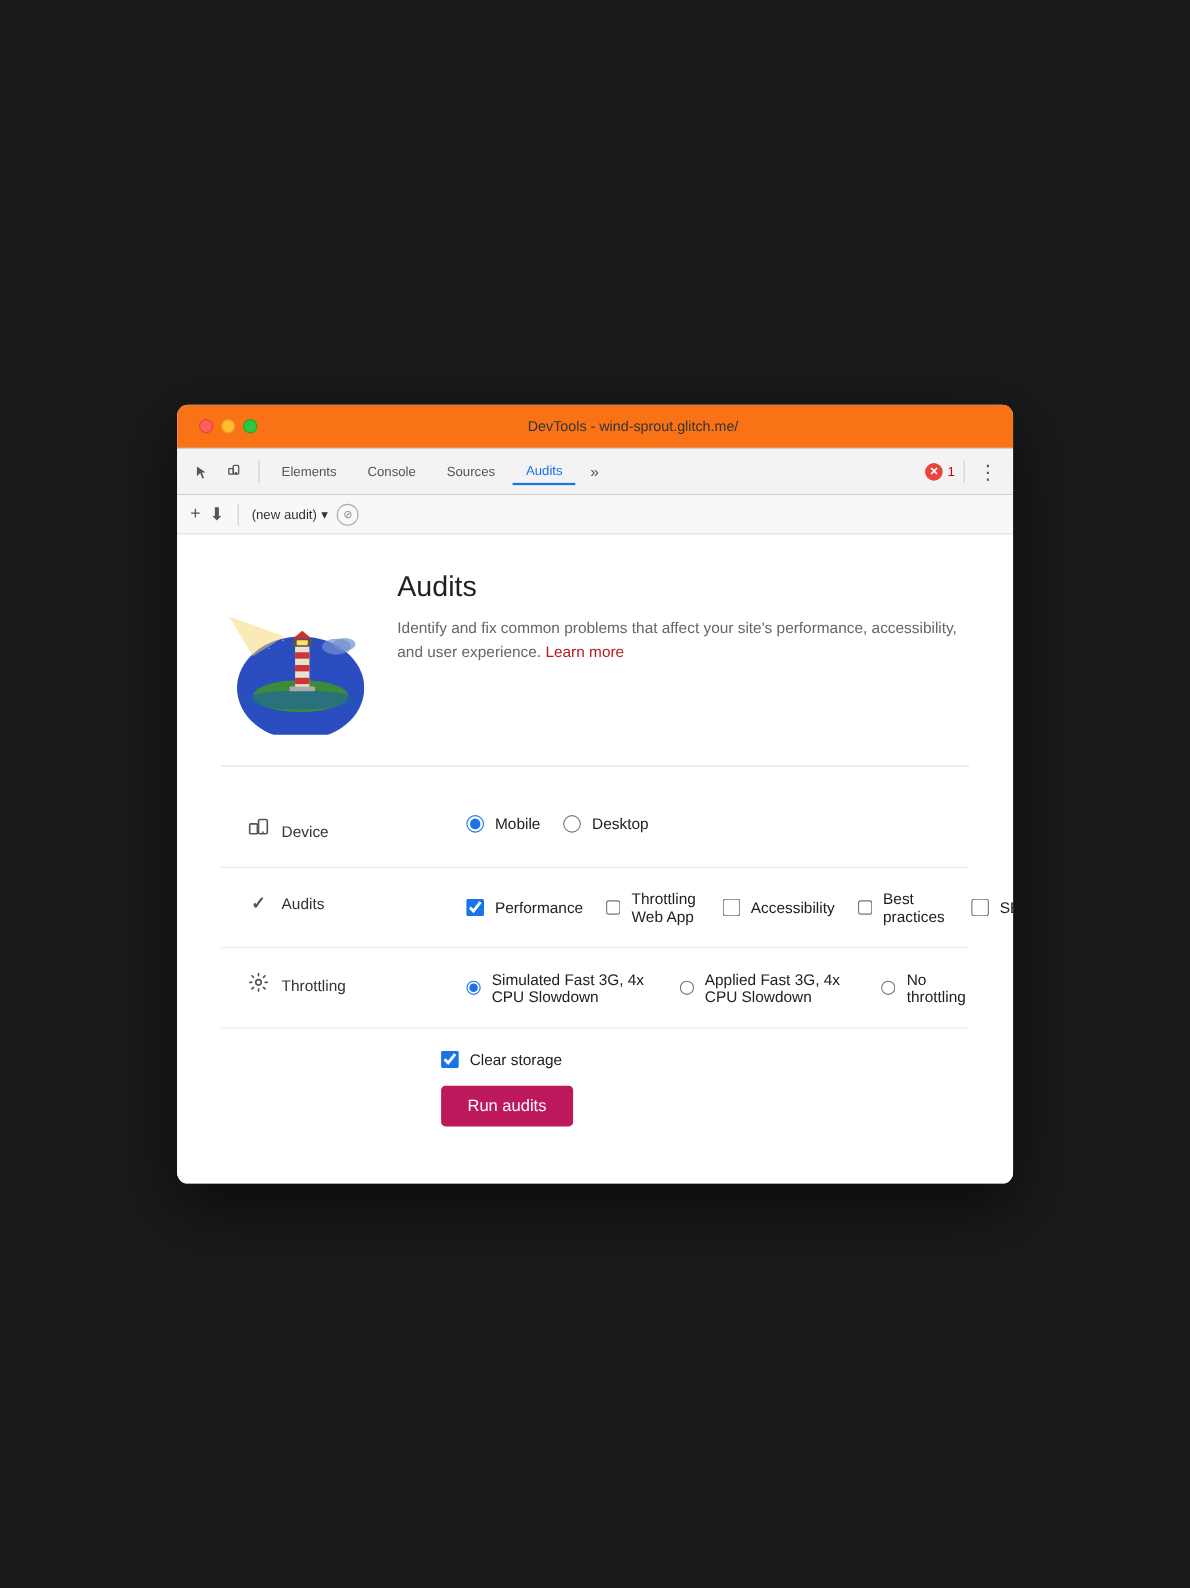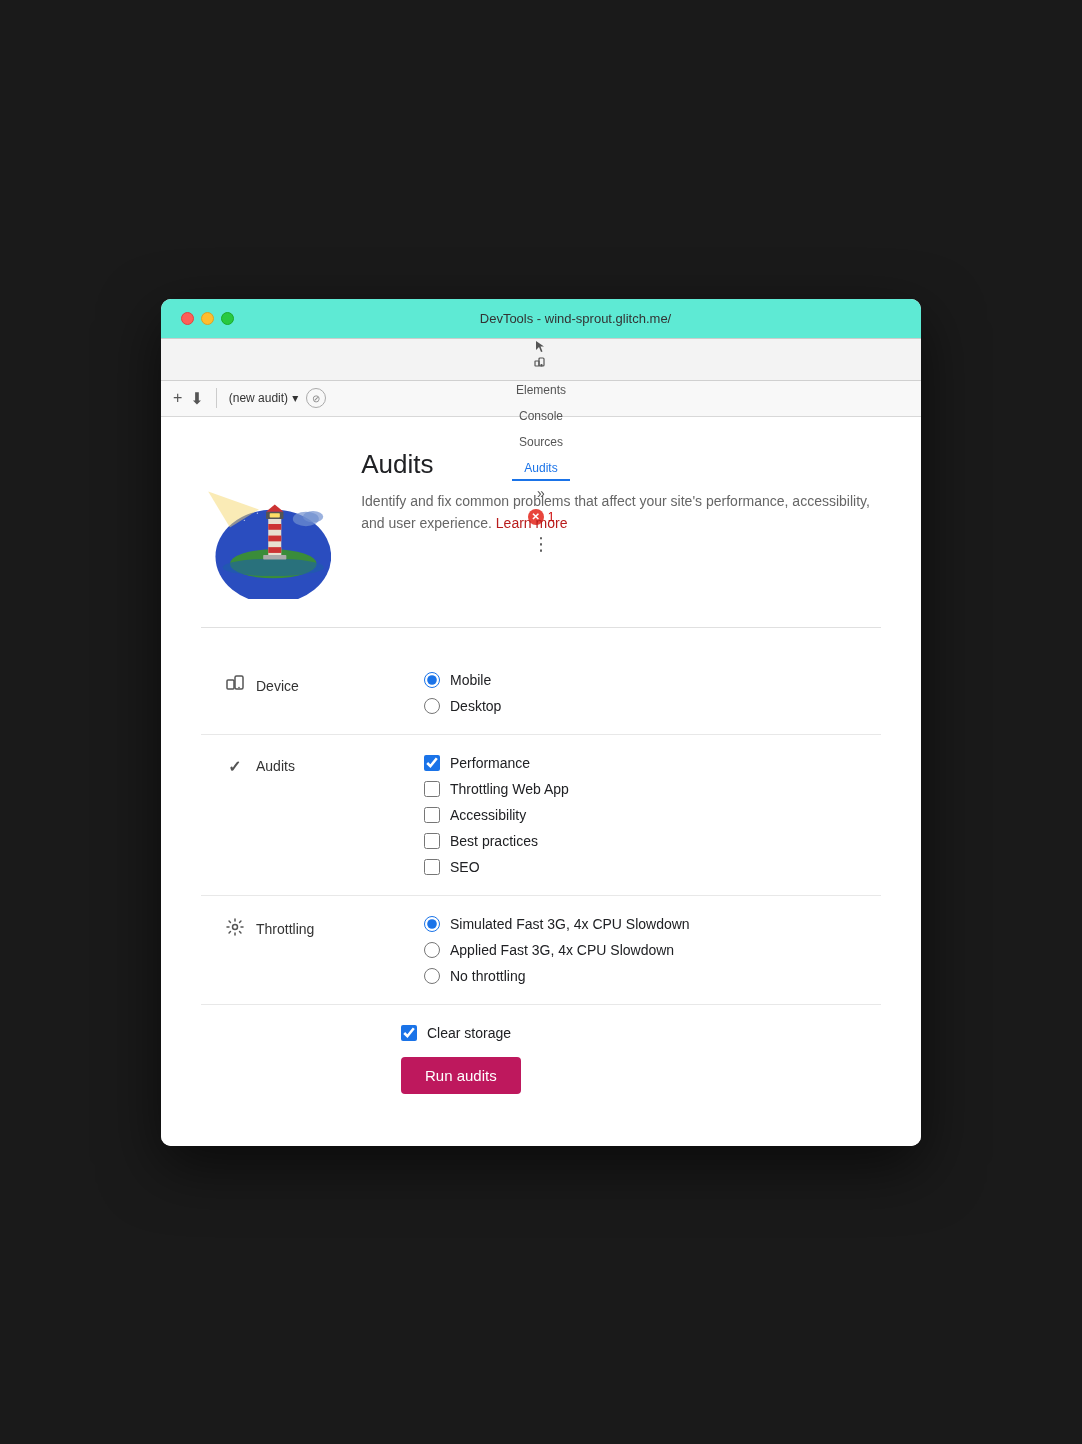--- a/index.html
+++ b/index.html
@@ -15,21 +15,21 @@
     .window {
       width: 760px;
       background: #fff;
       border-radius: 10px;
       overflow: hidden;
       box-shadow: 0 20px 60px rgba(0,0,0,0.6);
     }
 
     
     .title-bar {
-      background: #5eead4;
+      background: #f97316;
       height: 40px;
       display: flex;
       align-items: center;
       padding: 0 20px;
       border-bottom: 1px solid #ccc;
     }
     .traffic-lights {
       display: flex;
       gap: 7px;
       margin-right: 16px;
@@ -53,21 +53,20 @@
 
     
     .toolbar {
       background: #f3f3f3;
       height: 42px;
       display: flex;
       align-items: center;
       padding: 0 10px;
       border-bottom: 1px solid #d0d0d0;
       gap: 4px;
-      flex-direction: column;
     }
     .toolbar-tab {
       padding: 4px 12px;
       font-size: 12px;
       color: #555;
       cursor: pointer;
       border-radius: 3px;
       background: none;
       border: none;
     }
@@ -215,22 +214,22 @@
     }
     .section-label-icon {
       font-size: 18px;
       color: #555;
       width: 22px;
       text-align: center;
     }
     .section-options {
       flex: 1;
       display: flex;
-      flex-direction: column;
-      gap: 10px;
+      flex-direction: row;
+      gap: 21px;
     }
 
     
     .radio-option {
       display: flex;
       align-items: center;
       gap: 10px;
       font-size: 14px;
       color: #202124;
       cursor: pointer;

